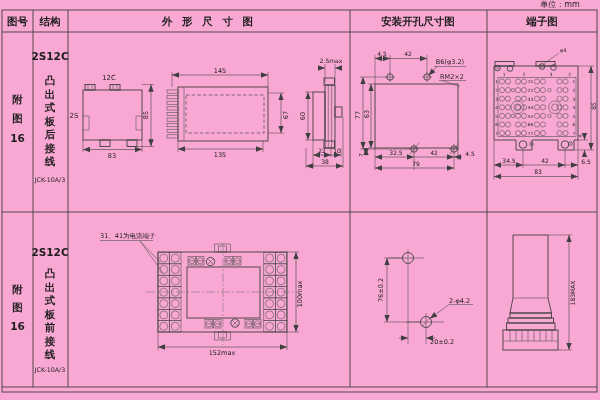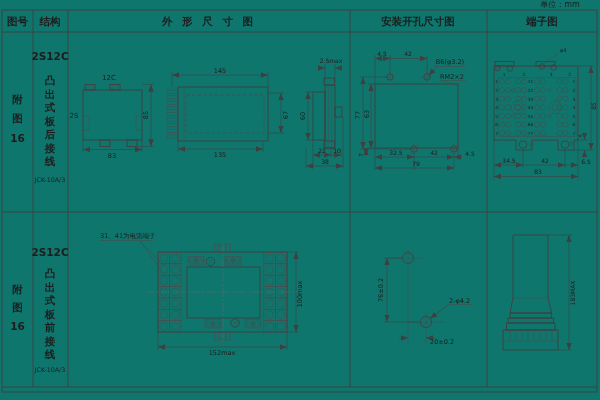--- a/index.html
+++ b/index.html
@@ -1,16 +1,16 @@
 <!DOCTYPE html>
 <html><head>
 <meta charset="utf-8">
 <style>
   html,body{margin:0;padding:0;background:#ffffff;}
-  #stage{position:relative;width:600px;height:400px;background:#0f766e;overflow:hidden;
+  #stage{position:relative;width:600px;height:400px;background:#f9a8d4;overflow:hidden;
          font-family:"DejaVu Sans","Liberation Sans",sans-serif;}
   svg{display:block}
   .ln{fill:none;stroke:#3f3f3f;stroke-width:0.9;}
   .thin{fill:none;stroke:#4a4a4a;stroke-width:0.55;}
   .dash{fill:none;stroke:#4a4a4a;stroke-width:0.7;stroke-dasharray:3.5 2.2;}
   .cl{fill:none;stroke:#6a6a6a;stroke-width:0.5;stroke-dasharray:9 2 2 2;}
   .dim{fill:none;stroke:#3f3f3f;stroke-width:0.6;}
   .ext{fill:none;stroke:#3f3f3f;stroke-width:0.5;}
   text{fill:#1d1d1d;font-family:"DejaVu Sans","Liberation Sans",sans-serif;}
   .t7{font-size:7px;} .t65{font-size:6.5px;} .t6{font-size:6px;} .t55{font-size:5.5px;}

